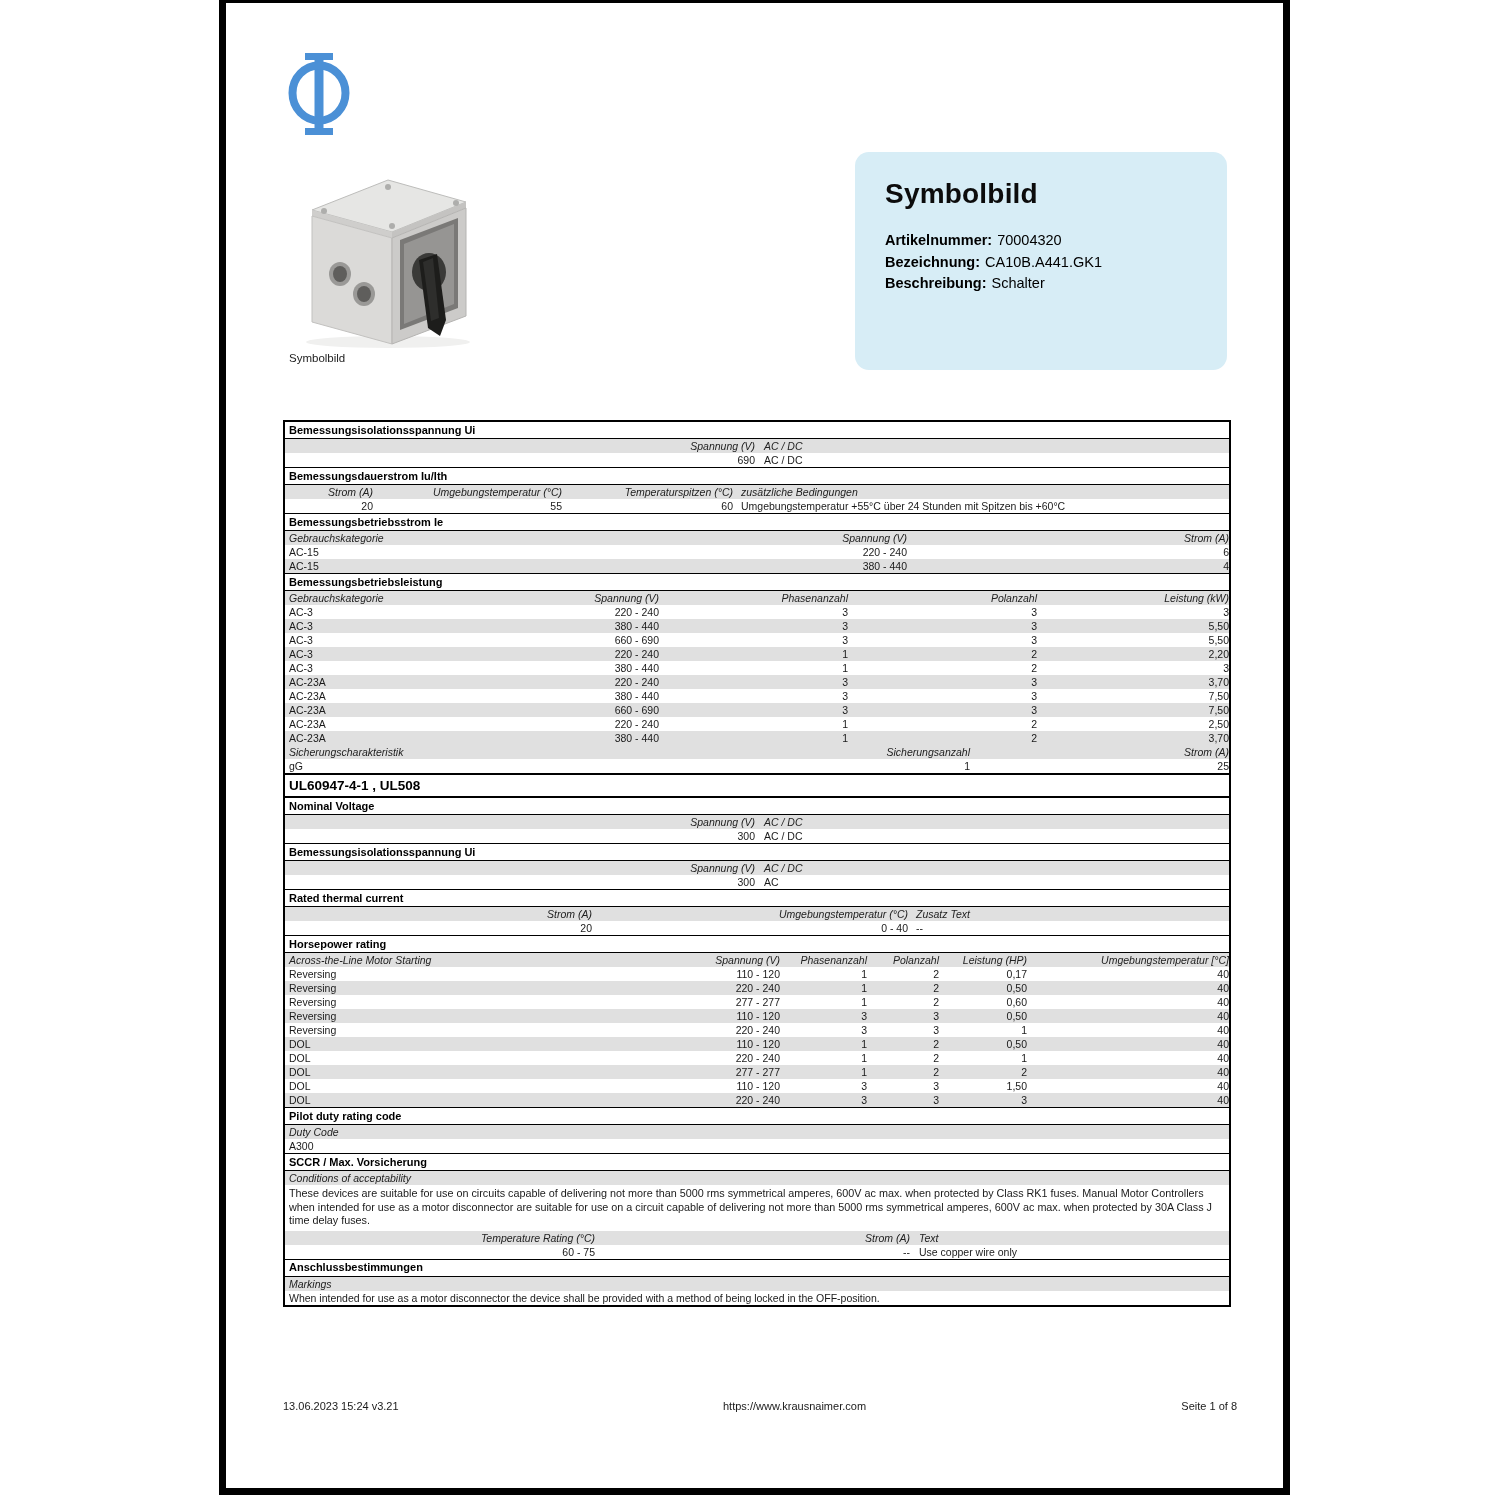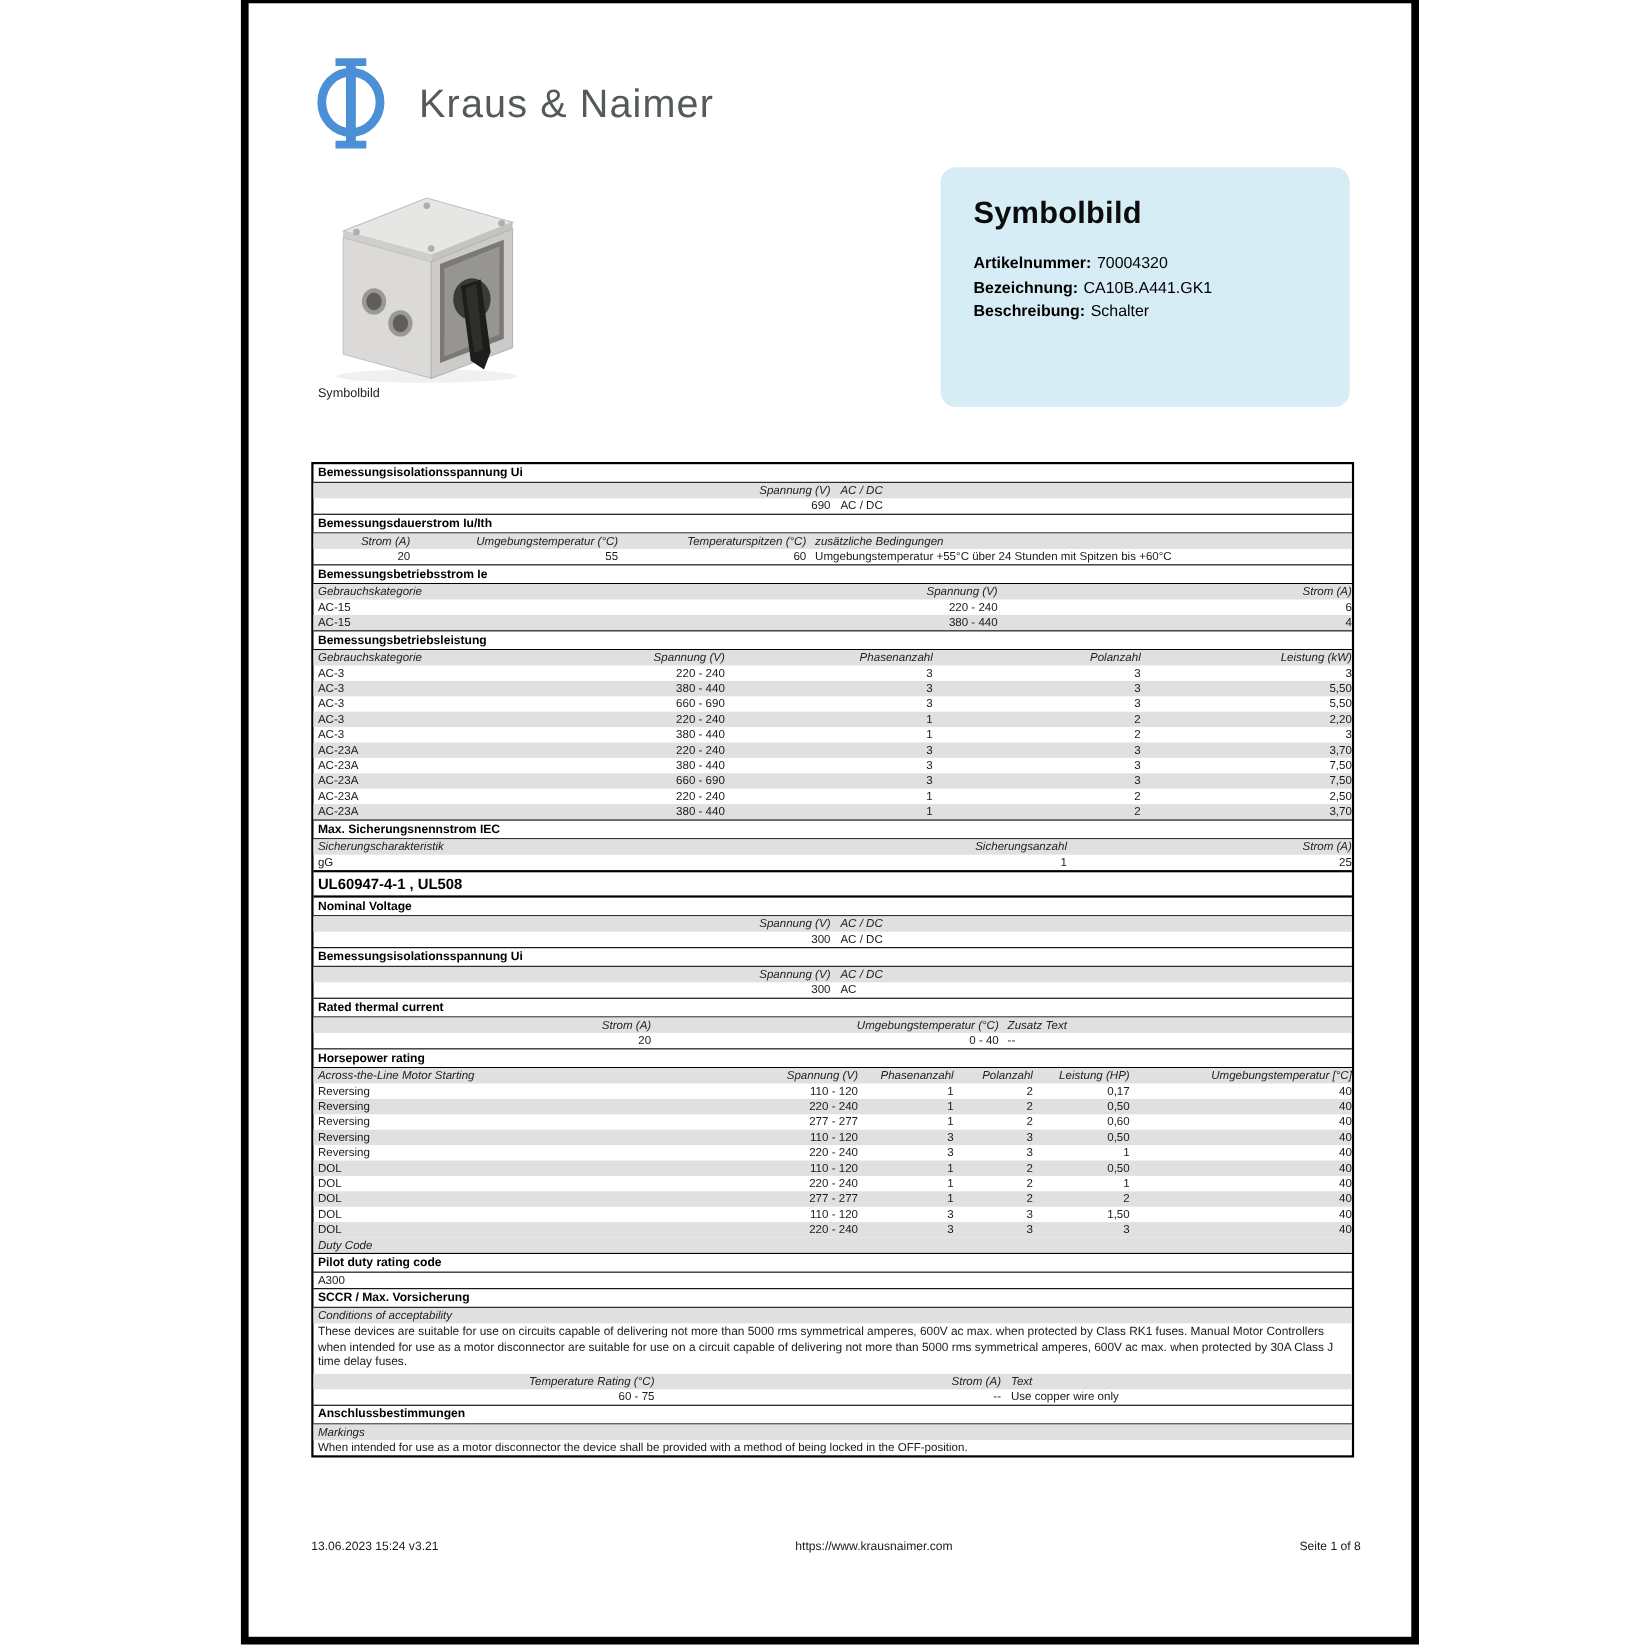--- a/index.html
+++ b/index.html
@@ -53,21 +53,20 @@
 
   <div class="logo">
     <svg width="72" height="84" viewBox="0 0 72 84">
       <g stroke="#4b90d6" fill="none">
         <line x1="36" y1="5" x2="36" y2="79" stroke-width="9"></line>
         <line x1="22" y1="4.5" x2="50" y2="4.5" stroke-width="7"></line>
         <line x1="22" y1="79.5" x2="50" y2="79.5" stroke-width="7"></line>
         <ellipse cx="36" cy="41" rx="26.5" ry="27.5" stroke-width="8"></ellipse>
       </g>
     </svg>
-    <span class="brand">Kraus &amp; Naimer</span>
   </div>
 
   <svg class="product" width="192" height="192" viewBox="0 0 192 192">
 
     <ellipse cx="100" cy="184" rx="82" ry="6" fill="#f0f0ef"></ellipse>
 
     <polygon points="24,52 100,22 178,44 104,74" fill="#e6e6e4" stroke="#bdbdbb" stroke-width="1"></polygon>
     <polygon points="24,52 104,74 104,80 24,58" fill="#cfcecc"></polygon>
     <polygon points="104,74 178,44 178,50 104,80" fill="#c4c3c1"></polygon>
 
@@ -217,21 +216,20 @@
         <span style="right: 192px;">2</span>
         <span style="right: 0px;">2,50</span>
       </div>
       <div class="trow bg-gray">
         <span style="left: 4px;">AC-23A</span>
         <span style="right: 570px;">380 - 440</span>
         <span style="right: 381px;">1</span>
         <span style="right: 192px;">2</span>
         <span style="right: 0px;">3,70</span>
       </div>
-      <div class="trow sub">Max. Sicherungsnennstrom IEC</div>
       <div class="trow bg-gray italic">
         <span style="left: 4px;">Sicherungscharakteristik</span>
         <span style="right: 259px;">Sicherungsanzahl</span>
         <span style="right: 0px;">Strom (A)</span>
       </div>
       <div class="trow">
         <span style="left: 4px;">gG</span>
         <span style="right: 259px;">1</span>
         <span style="right: 0px;">25</span>
       </div>
@@ -347,24 +345,24 @@
         <span style="right: 0px;">40</span>
       </div>
       <div class="trow bg-gray">
         <span style="left: 4px;">DOL</span>
         <span style="right: 449px;">220 - 240</span>
         <span style="right: 362px;">3</span>
         <span style="right: 290px;">3</span>
         <span style="right: 202px;">3</span>
         <span style="right: 0px;">40</span>
       </div>
+      <div class="trow sub">Pilot duty rating code</div>
       <div class="trow bg-gray italic">
         <span style="left: 4px;">Duty Code</span>
       </div>
-      <div class="trow sub">Pilot duty rating code</div>
       <div class="trow">
         <span style="left: 4px;">A300</span>
       </div>
       <div class="trow sub">SCCR / Max. Vorsicherung</div>
       <div class="trow bg-gray italic">
         <span style="left: 4px;">Conditions of acceptability</span>
       </div>
       <div class="trow para">These devices are suitable for use on circuits capable of delivering not more than 5000 rms symmetrical amperes, 600V ac max. when protected by Class RK1 fuses. Manual Motor Controllers when intended for use as a motor disconnector are suitable for use on a circuit capable of delivering not more than 5000 rms symmetrical amperes, 600V ac max. when protected by 30A Class J time delay fuses.</div>
       <div class="trow bg-gray italic">
         <span style="right: 634px;">Temperature Rating (°C)</span>

